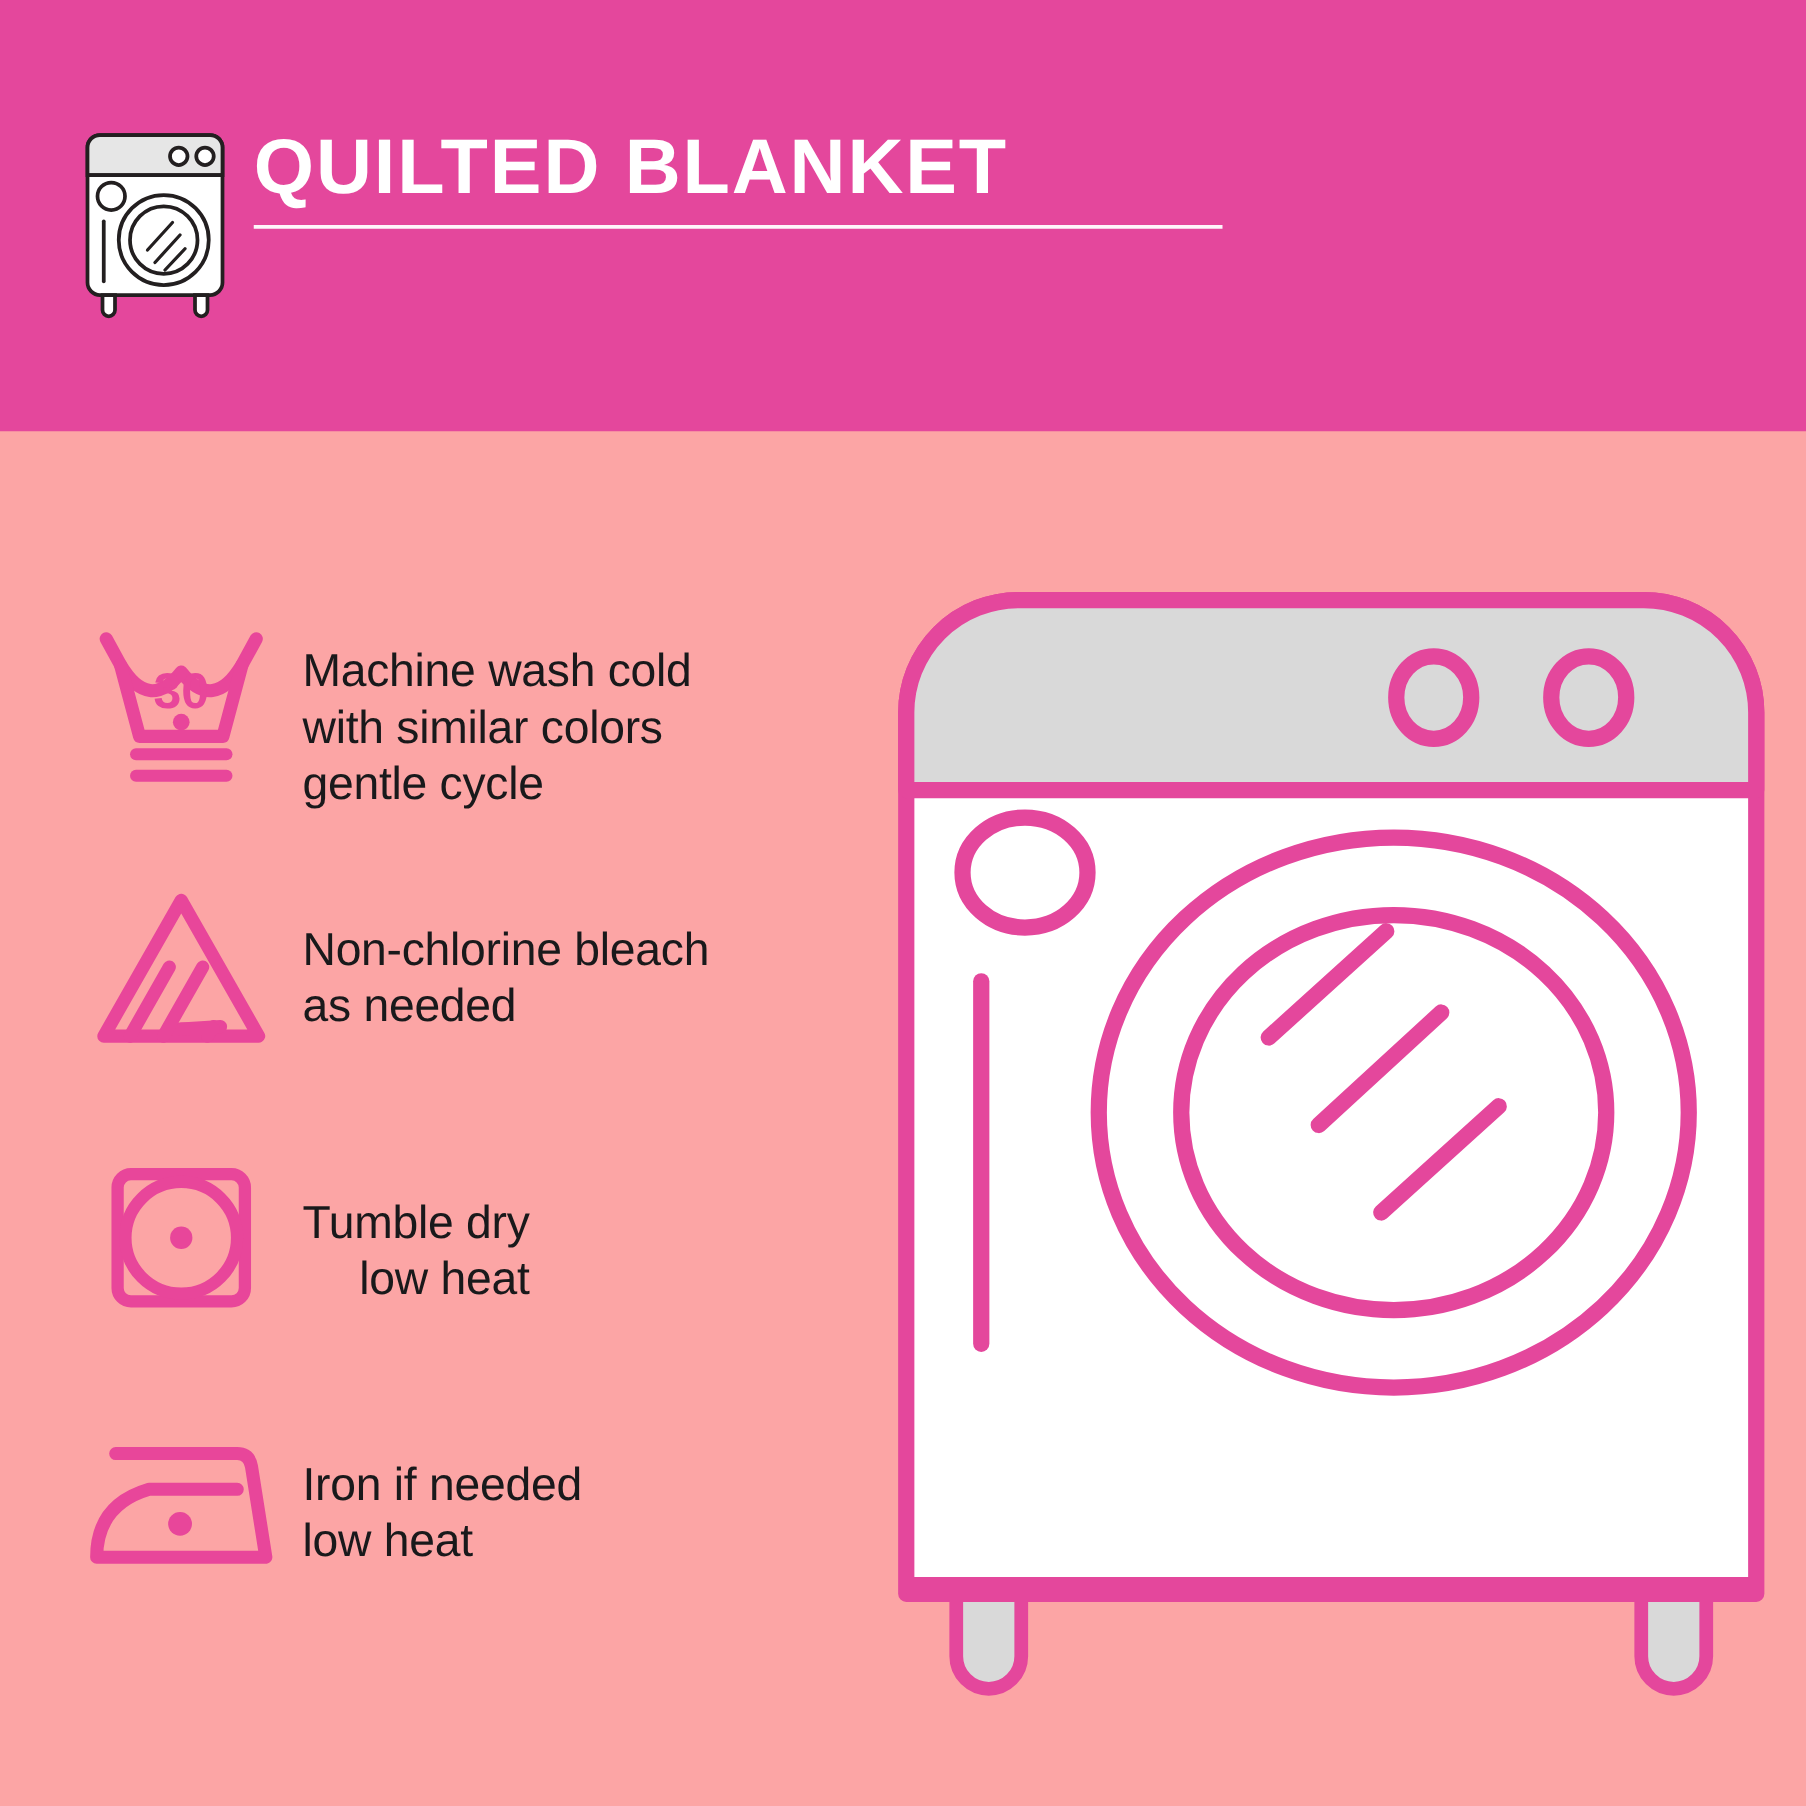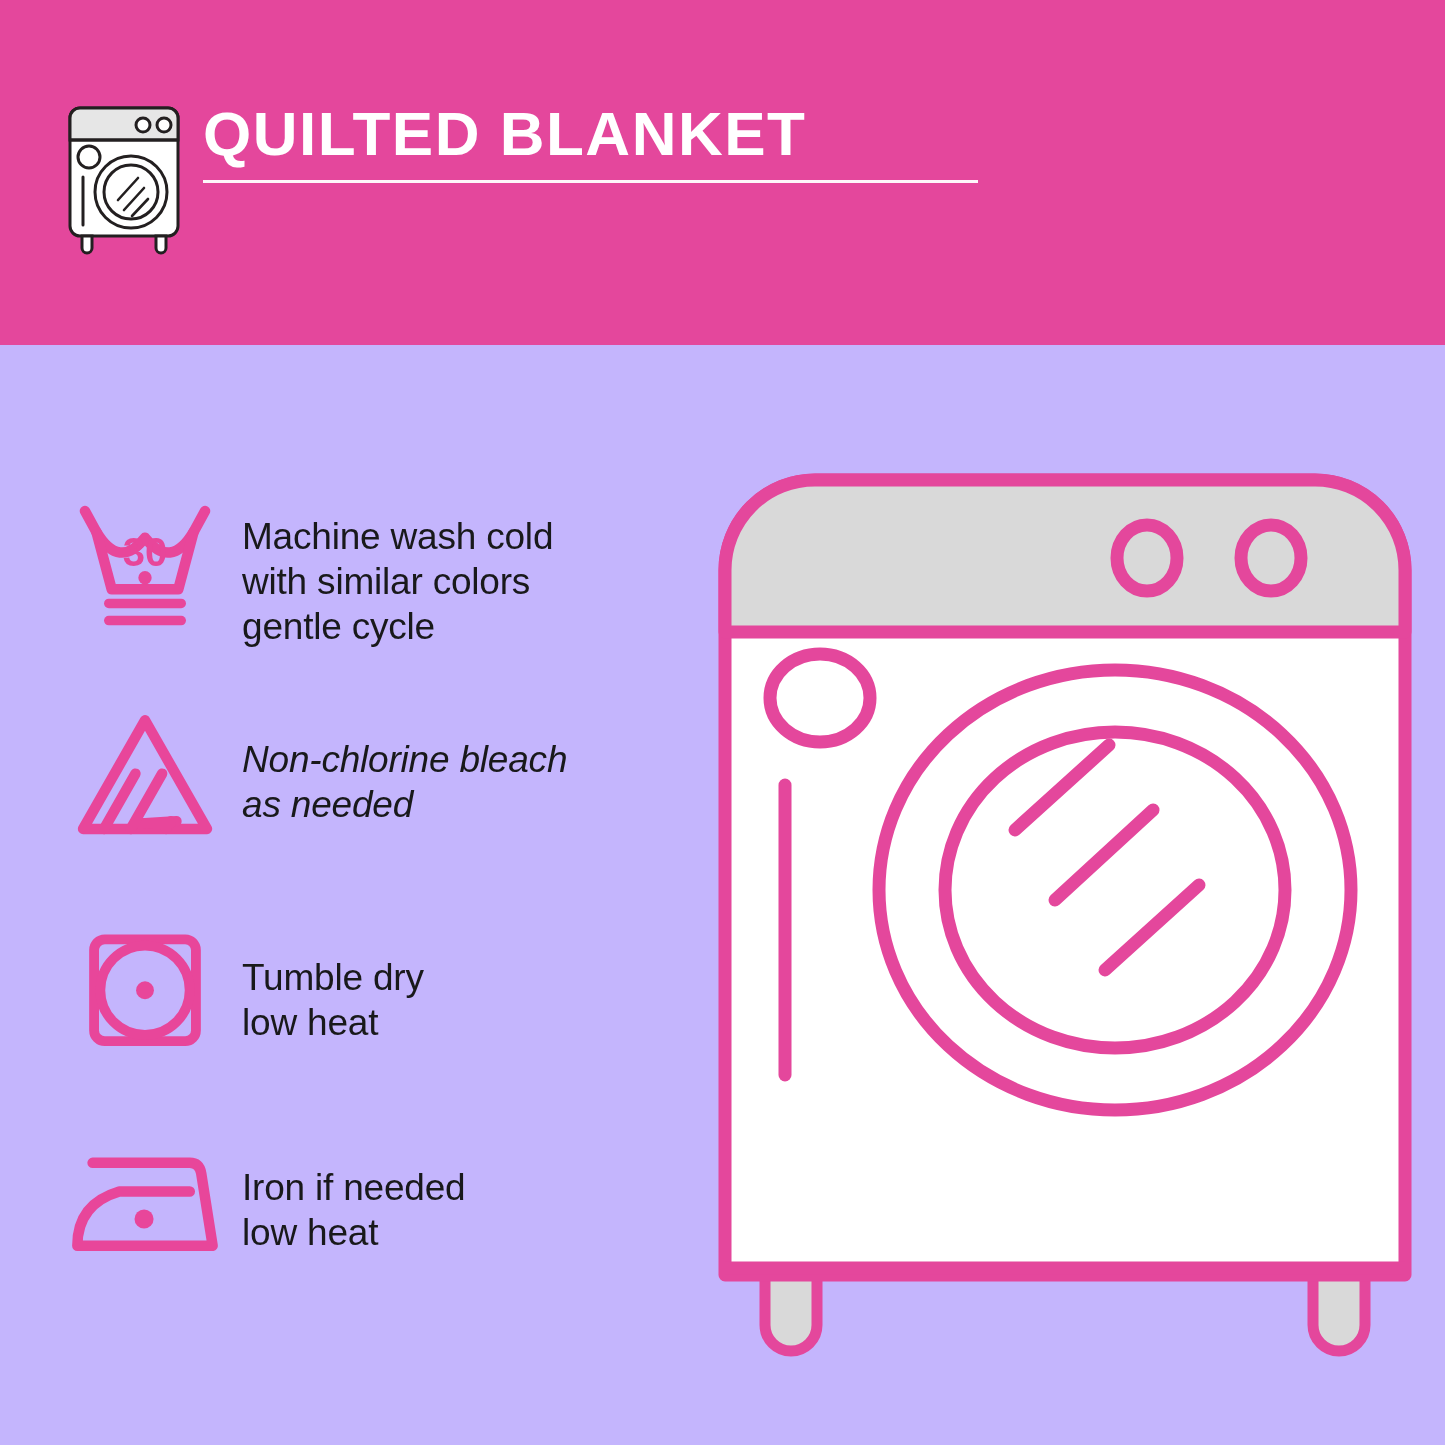--- a/index.html
+++ b/index.html
@@ -2,21 +2,21 @@
 <html><head>
 <meta charset="utf-8">
 <style>
   * { margin:0; padding:0; box-sizing:border-box; }
   html, body {
     width:1445px; height:1445px;
     background:#ffffff;
     font-family:"Liberation Sans", sans-serif;
     overflow:hidden;
   }
-  .page { position:relative; width:1445px; height:1445px; background:#c4b5fd; }
+  .page { position:relative; width:1445px; height:1445px; background:#fca5a5; }
 
   
   .header {
     position:absolute; left:0; top:0;
     width:1445px; height:345px;
     background:#e4479c;
   }
   .header-logo {
     position:absolute; left:60px; top:100px;
     width:130px; height:155px;
@@ -57,21 +57,21 @@
     width:700px; height:1100px;
   }
   .care-row {
     position:absolute;
     left:60px;
     width:620px;
     display:flex;
     align-items:flex-start;
   }
   .care-row.r0 { top:145px; }
-  .care-row.r1 { top:360px;font-style:italic; }
+  .care-row.r1 { top:360px; }
   .care-row.r2 { top:580px; }
   .care-row.r3 { top:794px; }
 
   .care-icon {
     width:170px;
     flex:0 0 170px;
     display:flex;
     align-items:center;
     justify-content:center;
   }
@@ -80,21 +80,21 @@
     font-size:37px;
     line-height:45px;
     color:#19191b;
     white-space:pre-line;
     font-family:"Liberation Sans", sans-serif;
     letter-spacing:-0.2px;
     padding-top:18px;
   }
   .care-row.r0 .care-text { padding-top:24px; }
   .care-row.r1 .care-text { padding-top:32px; }
-  .care-row.r2 .care-text { padding-top:30px; }
+  .care-row.r2 .care-text { padding-top:30px;text-align:right; }
   .care-row.r3 .care-text { padding-top:26px; }
 
   
   .washer-art {
     position:absolute;
     left:715px; top:470px;
     width:700px; height:900px;
   }
 </style>
 </head>

